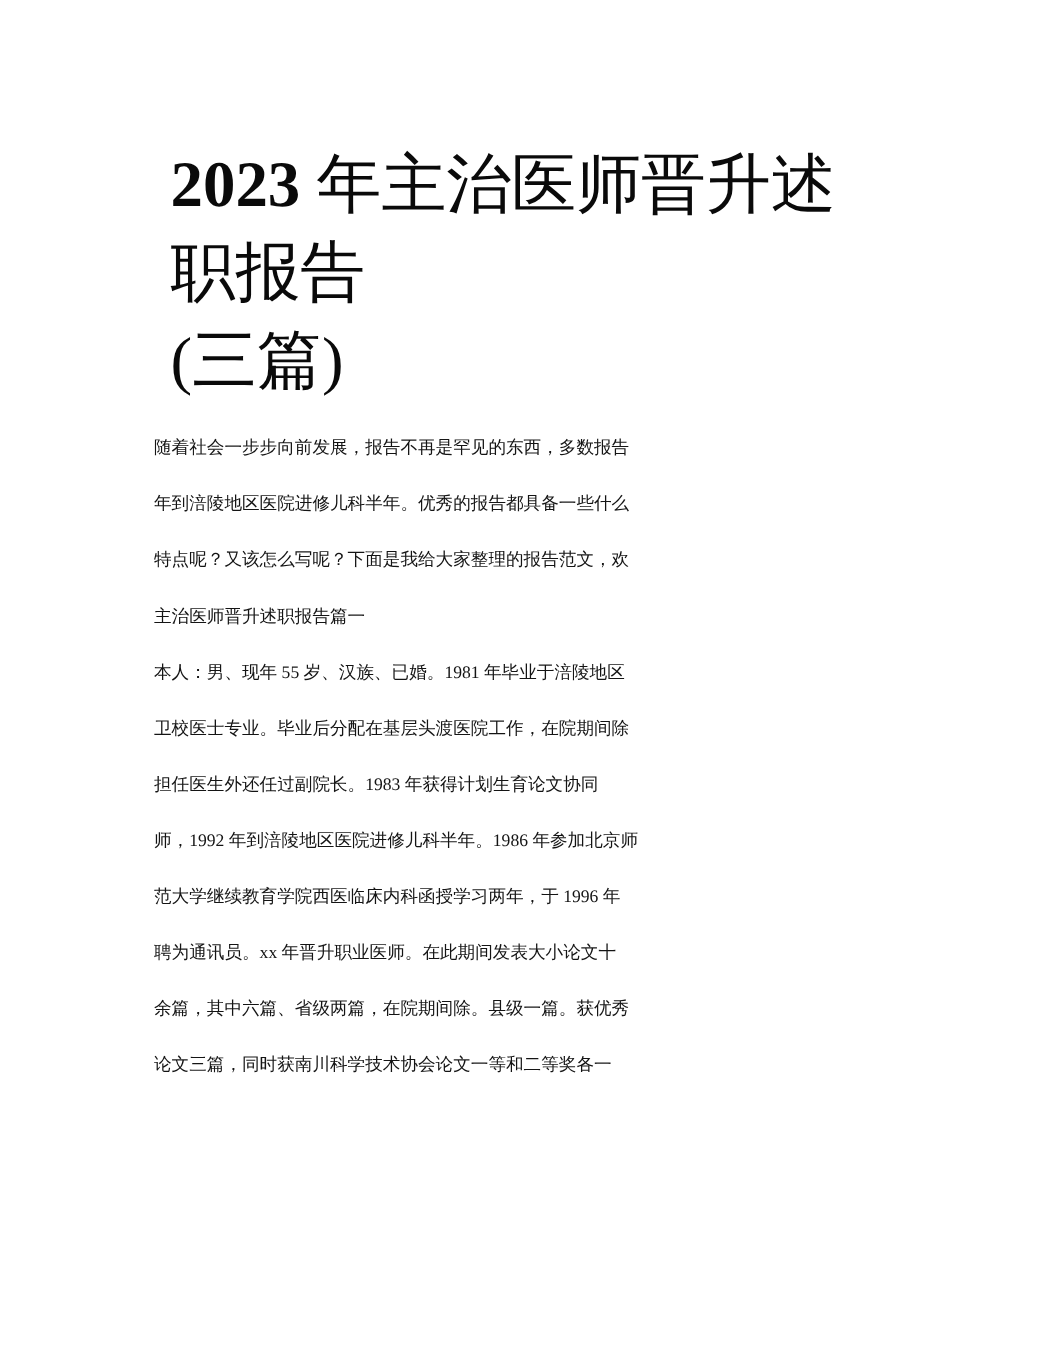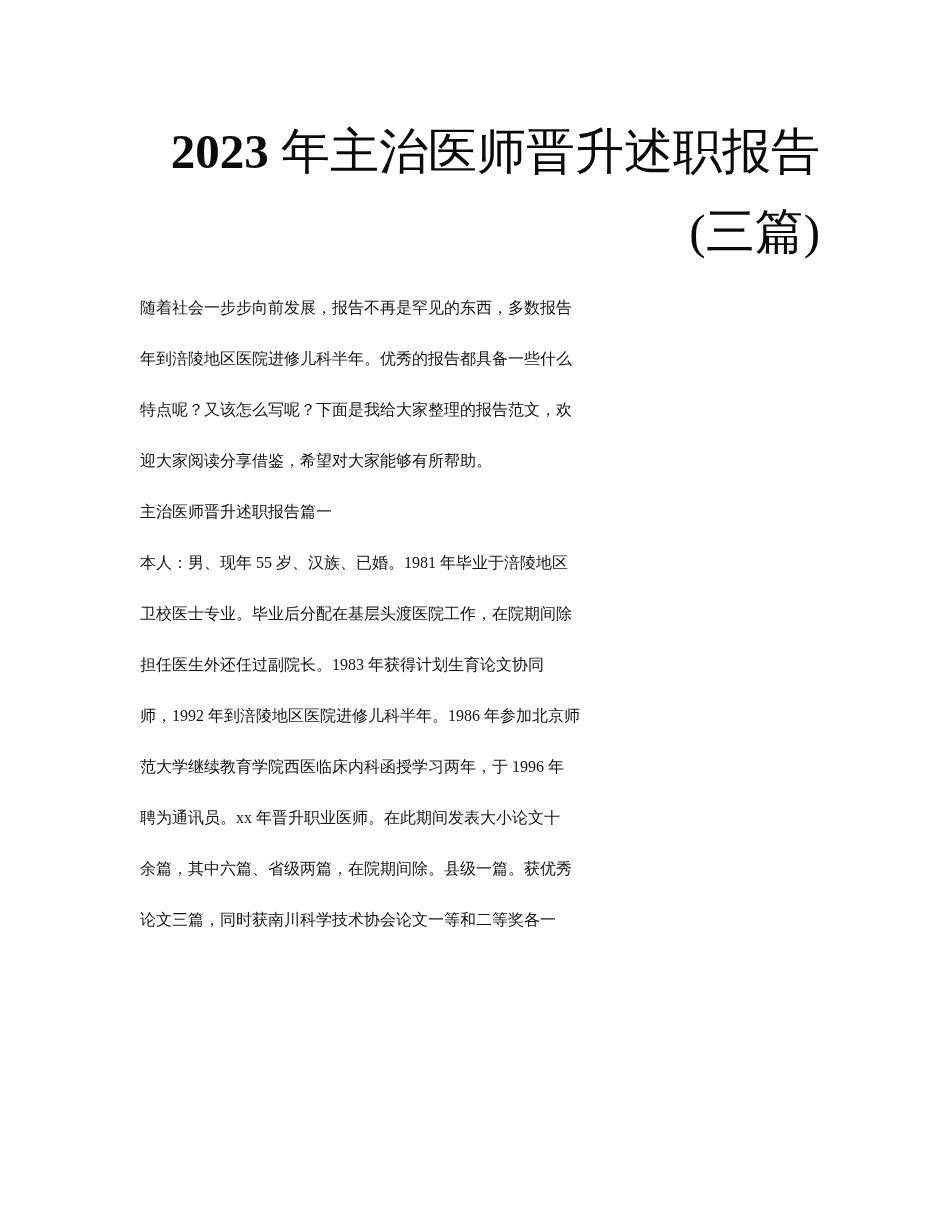--- a/index.html
+++ b/index.html
@@ -16,27 +16,26 @@
       color: #111111;
     }
     .page {
       position: absolute;
       left: 140px;
       top: 112px;
       width: 680px;
     }
     .title {
       font-family: "Liberation Serif", "DejaVu Serif", serif;
-      font-size: 49px;
+      font-size: 59px;
       line-height: 80px;
       font-weight: normal;
-      margin: 0;
+      margin: 15px;
       letter-spacing: 0px;
       color: #0a0a0a;
-      text-align: right;
     }
     .title .num {
       font-weight: bold;
     }
     .body-text {
       margin-top: 10px;
       font-family: "Liberation Serif", "DejaVu Serif", serif;
       font-size: 16px;
       line-height: 51px;
       color: #141414;
@@ -53,21 +52,20 @@
 <div class="page">
   <h1 class="title">
     <span class="num">2023</span><span> 年主治医师晋升述职报告</span><br>
     <span>(三篇)</span>
   </h1>
 
   <div class="body-text">
     <span class="line">随着社会一步步向前发展，报告不再是罕见的东西，多数报告</span>
     <span class="line">年到涪陵地区医院进修儿科半年。优秀的报告都具备一些什么</span>
     <span class="line">特点呢？又该怎么写呢？下面是我给大家整理的报告范文，欢</span>
-    <span class="line">迎大家阅读分享借鉴，希望对大家能够有所帮助。</span>
 
     <span class="line">主治医师晋升述职报告篇一</span>
 
     <span class="line">本人：男、现年 55 岁、汉族、已婚。1981 年毕业于涪陵地区</span>
     <span class="line">卫校医士专业。毕业后分配在基层头渡医院工作，在院期间除</span>
     <span class="line">担任医生外还任过副院长。1983 年获得计划生育论文协同</span>
     <span class="line">师，1992 年到涪陵地区医院进修儿科半年。1986 年参加北京师</span>
     <span class="line">范大学继续教育学院西医临床内科函授学习两年，于 1996 年</span>
     <span class="line">聘为通讯员。xx 年晋升职业医师。在此期间发表大小论文十</span>
     <span class="line">余篇，其中六篇、省级两篇，在院期间除。县级一篇。获优秀</span>

